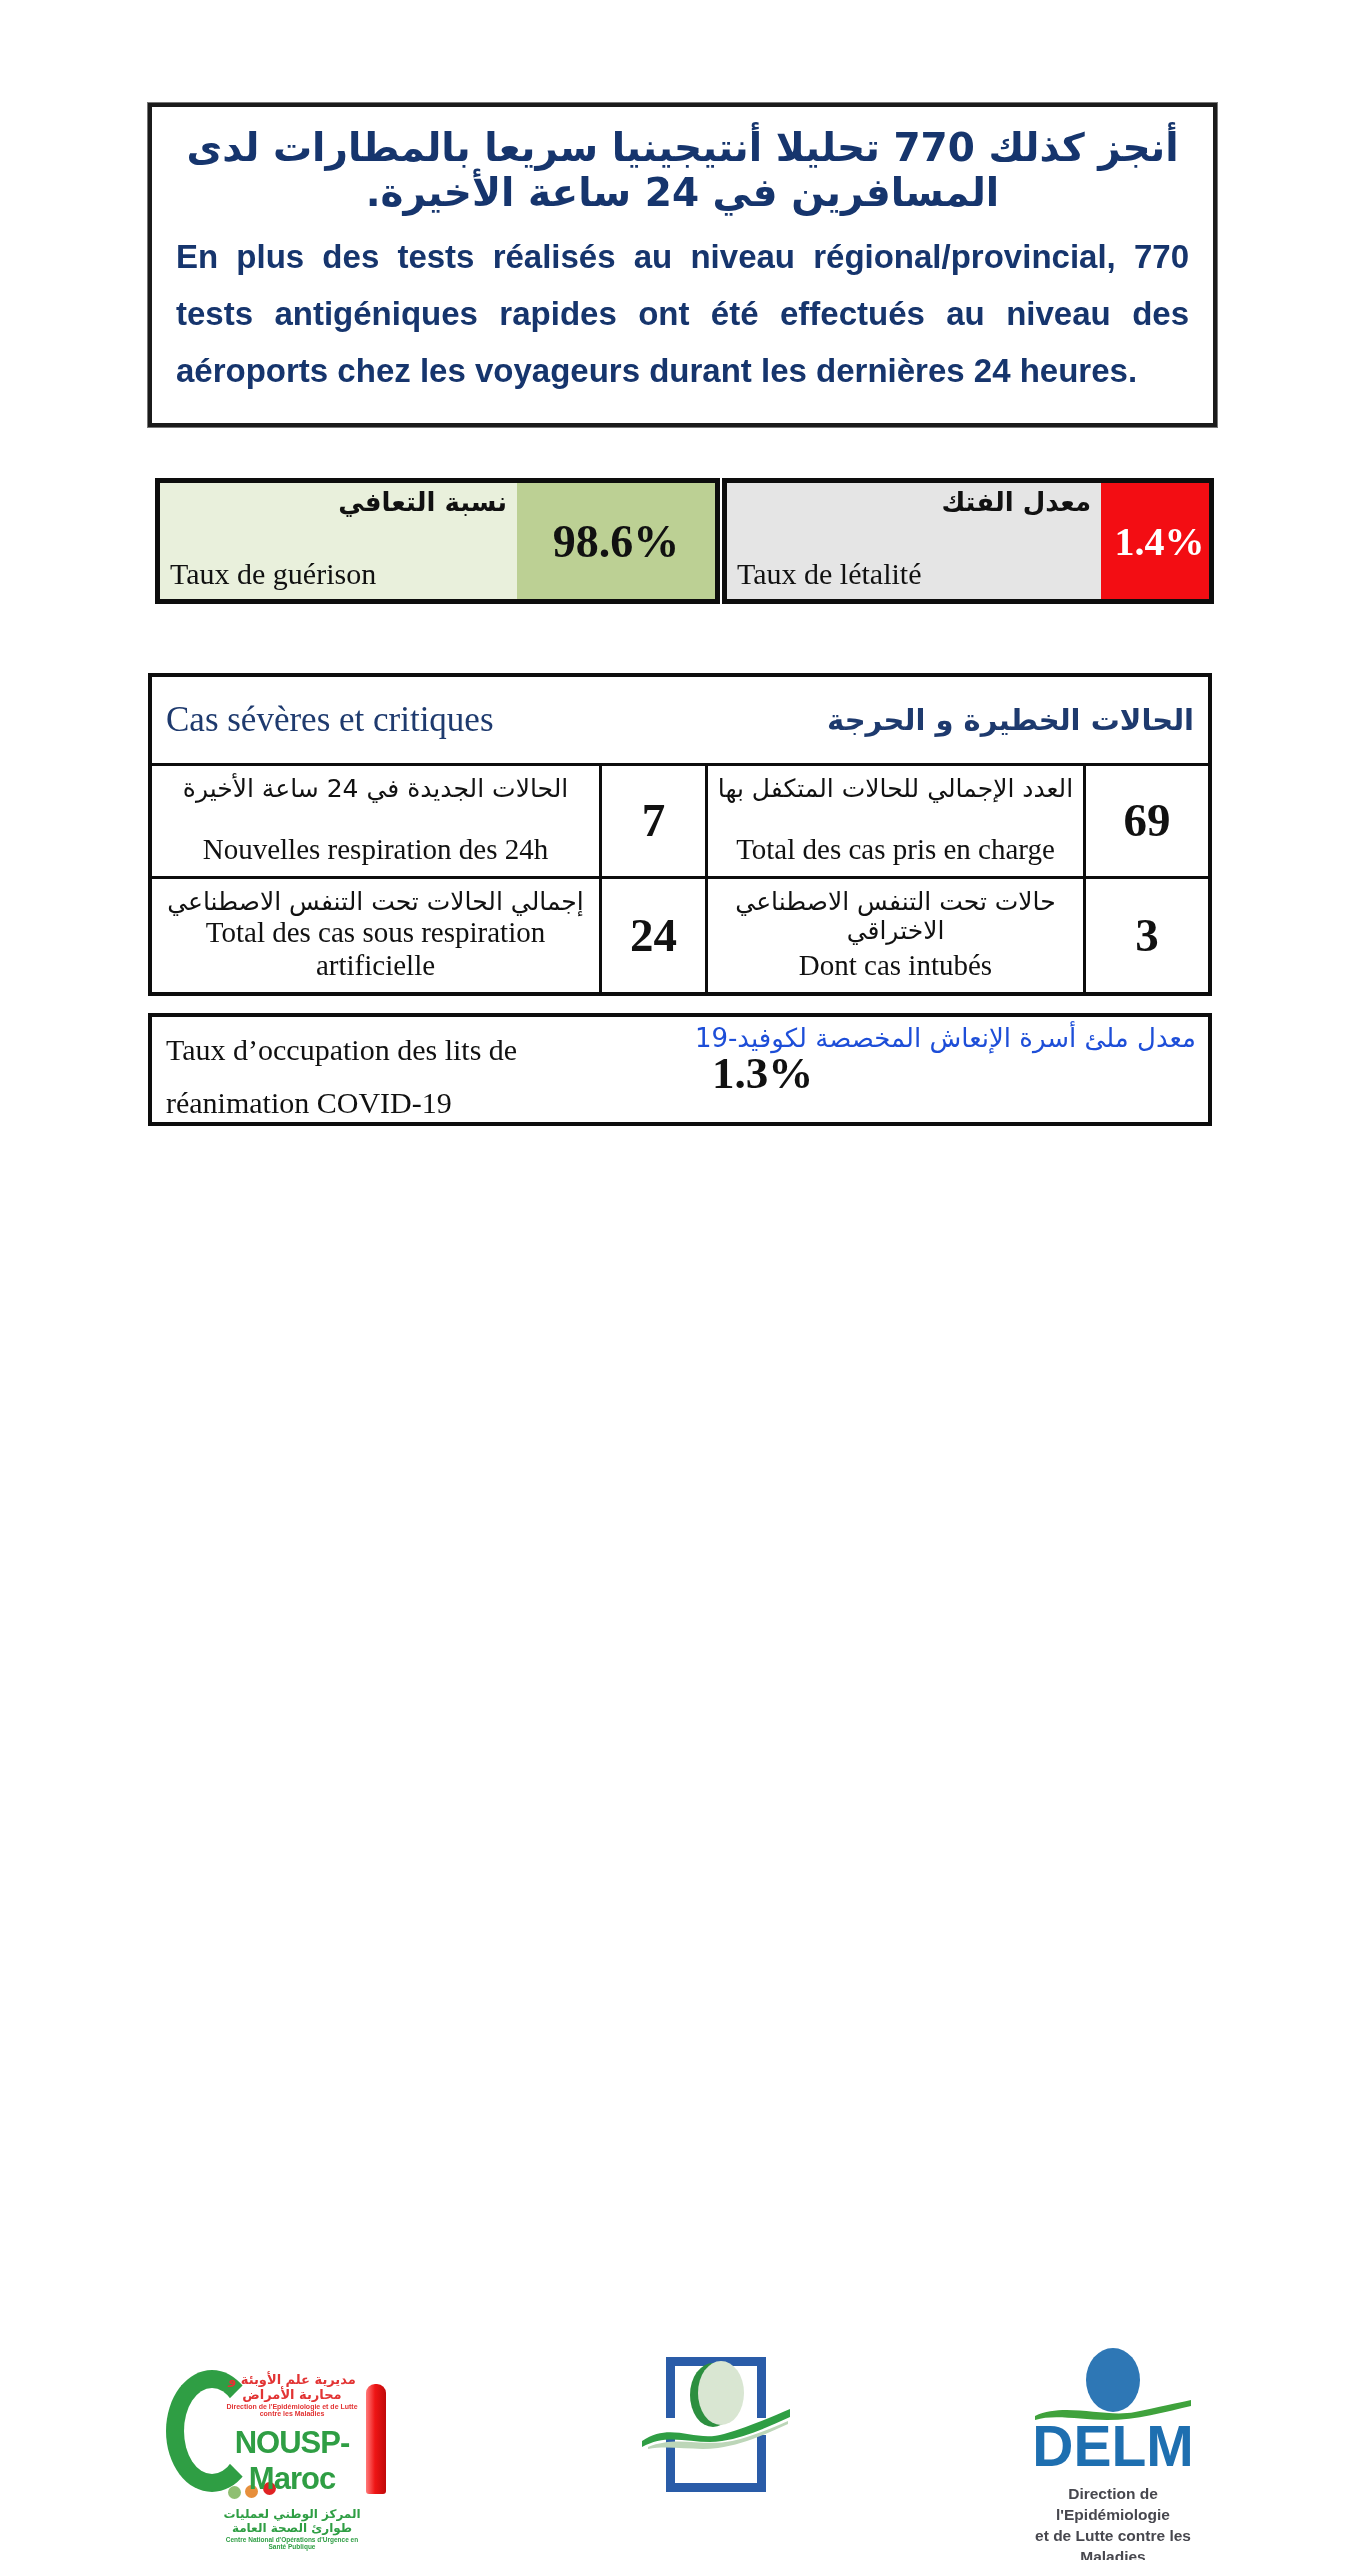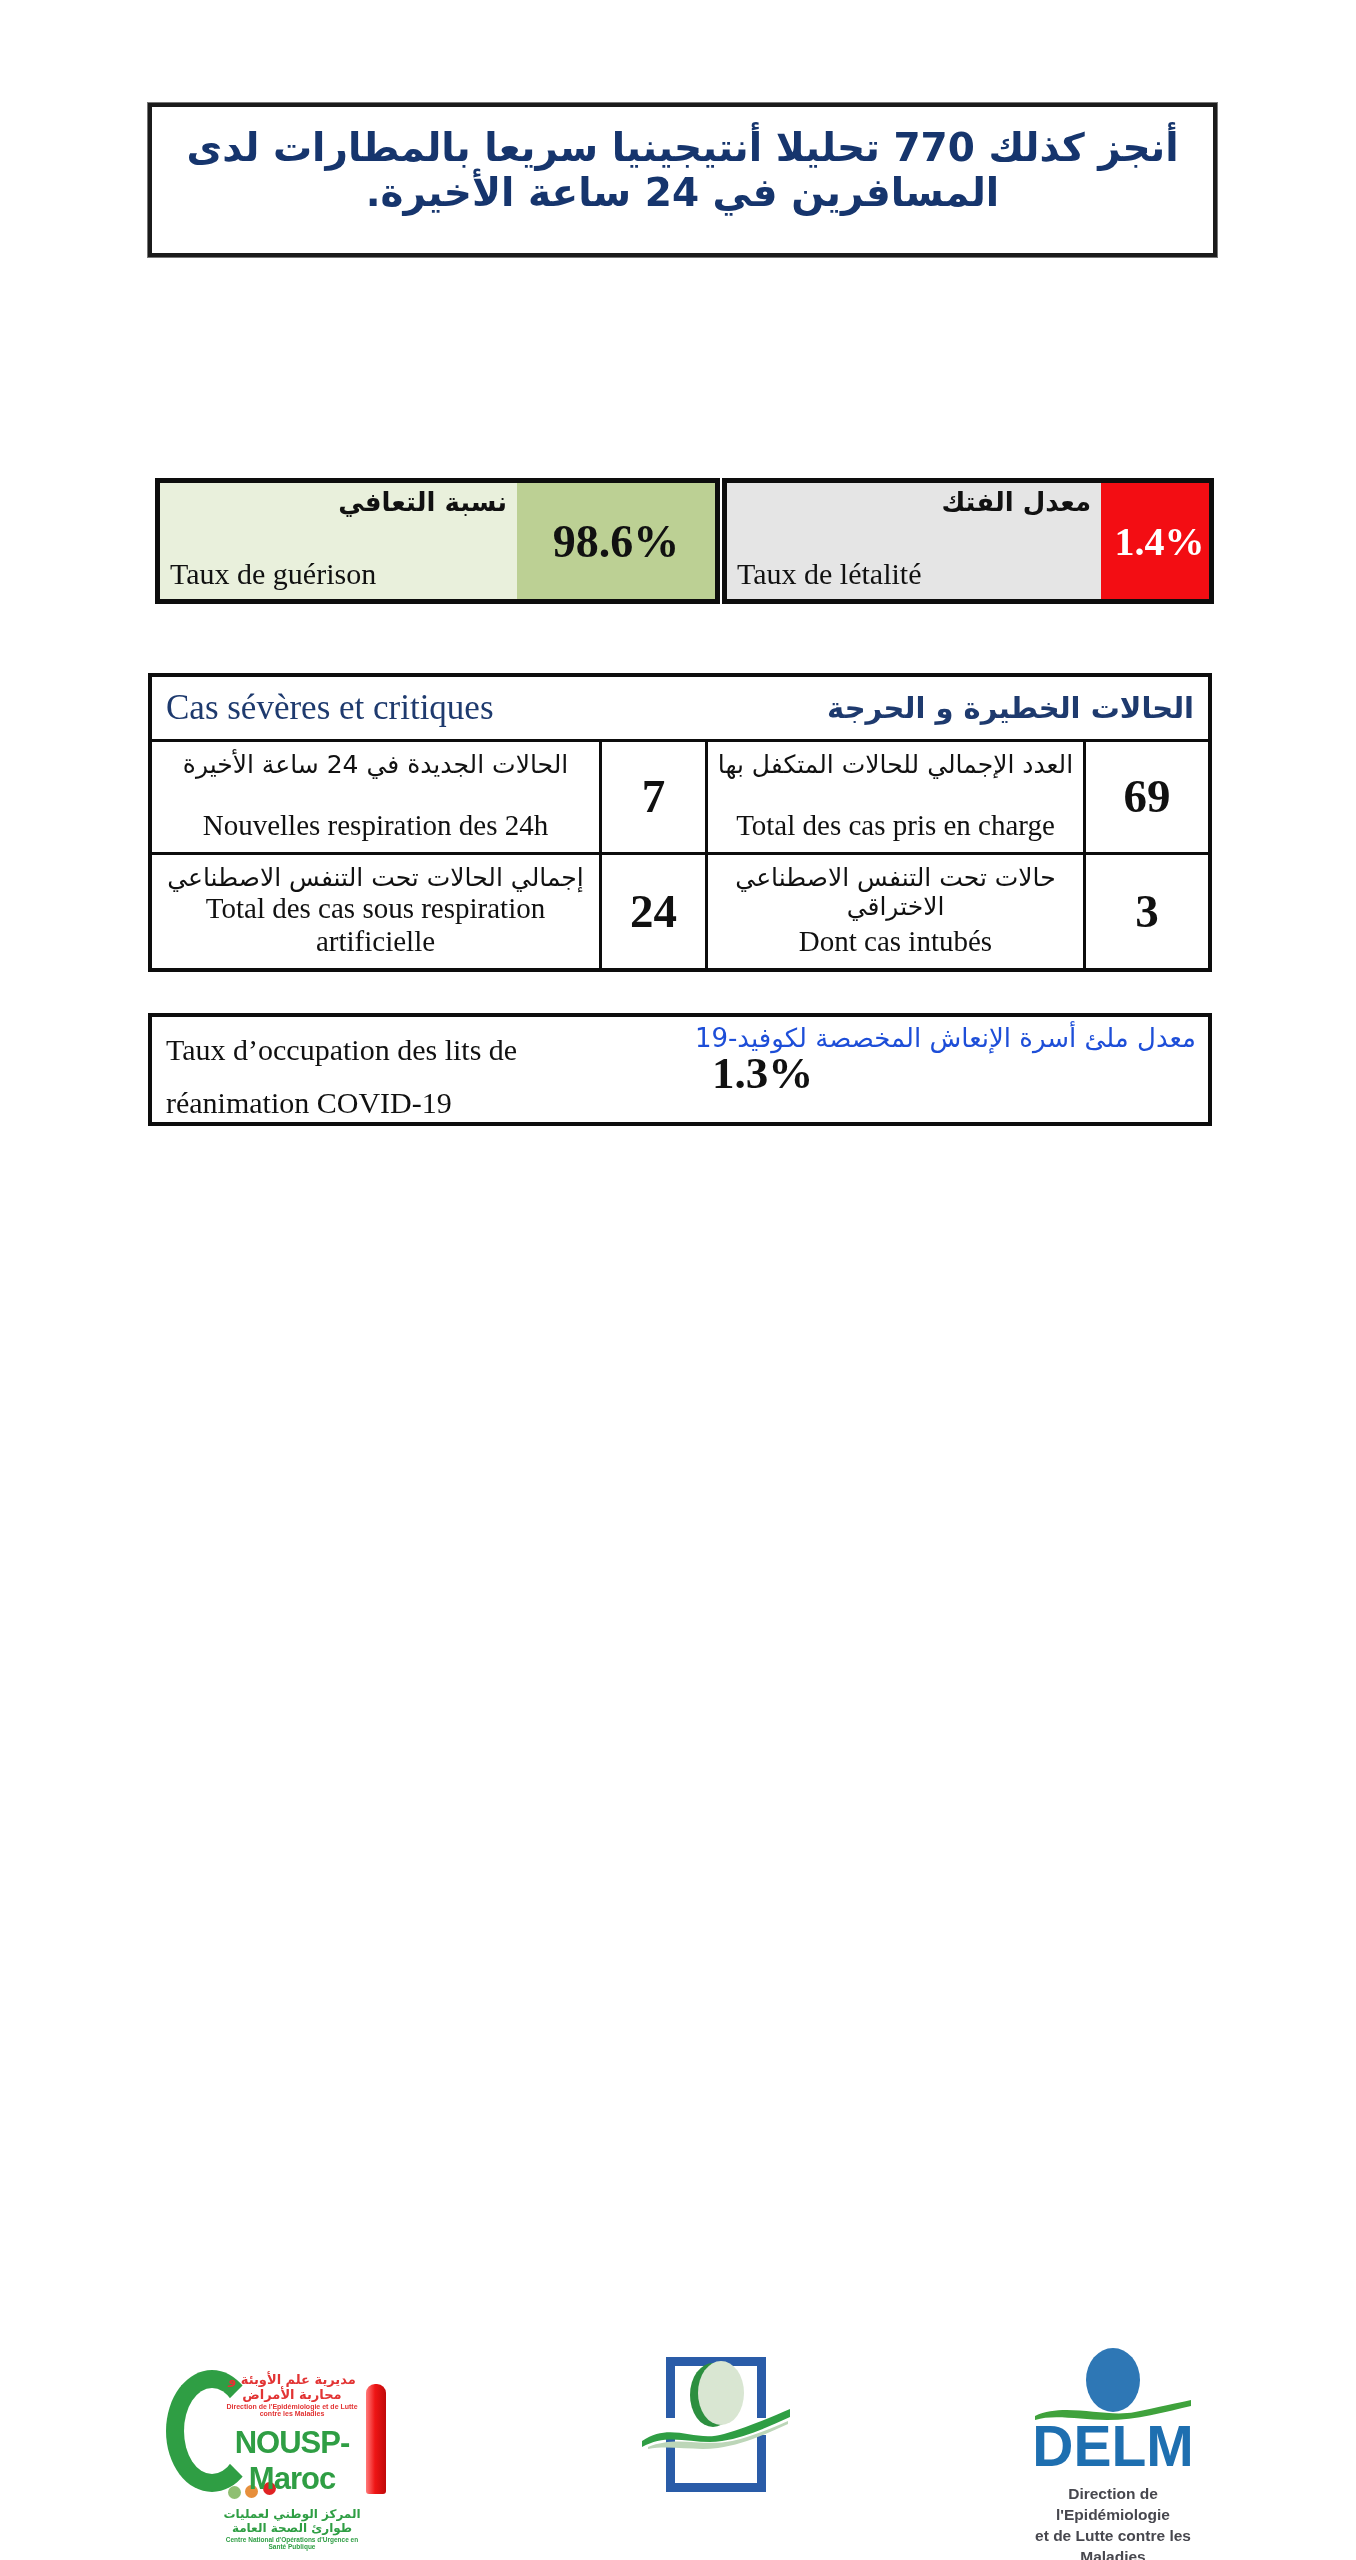--- a/index.html
+++ b/index.html
@@ -65,21 +65,21 @@
   .recovery .rate-value{ width:198px; background:#bcd094; color:#111; font-size:46px; }
   .fatality .rate-value{ width:108px; background:#f30d13; color:#ffffff; font-size:40px;padding-left:9px; }
 
   
   .severe-table{
     position:absolute; left:148px; top:673px; width:1064px;
     border:4px solid #0d0d0d; box-sizing:border-box;
   }
   .severe-header{
     height:62px; display:flex; justify-content:space-between; align-items:center;
-    padding:0 14px; border-bottom:3px solid #0d0d0d;
+    padding:12px 14px; border-bottom:3px solid #0d0d0d;
   }
   .sev-title-fr{ font-size:35px; color:#1e3a6e; }
   .sev-title-ar{ font-size:29px; font-weight:bold; color:#1e3a6e; }
   .severe-grid{ display:grid; grid-template-columns:450px 106px 378px 122px; }
   .sev-cell{
     box-sizing:border-box; min-height:113px;
     display:flex; flex-direction:column; justify-content:space-between;
     align-items:center; padding:8px 6px 10px 6px; text-align:center;
   }
   .sev-cell.val{ justify-content:center; font-weight:bold; font-size:47px; color:#111; }
@@ -161,20 +161,21 @@
   .delm-name{ font-size:57px; font-weight:bold; color:#1e6fb0; line-height:0.92; margin-top:-4px; }
   .delm-sub{ font-size:15.5px; font-weight:bold; color:#47474e; line-height:1.35; margin-top:12px; }
 </style>
 </head>
 <body>
 
 <div class="page">
 
   <div class="banner-box">
     <div class="banner-ar ar">أنجز كذلك 770 تحليلا أنتيجينيا سريعا بالمطارات لدى المسافرين في 24 ساعة الأخيرة.</div>
+    <div class="banner-fr">En plus des tests réalisés au niveau régional/provincial, 770 tests antigéniques rapides ont été effectués au niveau des aéroports chez les voyageurs durant les dernières 24 heures.</div>
   </div>
 
   <div class="rates-row">
     <div class="rate-box recovery">
       <div class="rate-label">
         <div class="rl-ar ar">نسبة التعافي</div>
         <div class="rl-fr">Taux de guérison</div>
       </div>
       <div class="rate-value">98.6%</div>
     </div>

